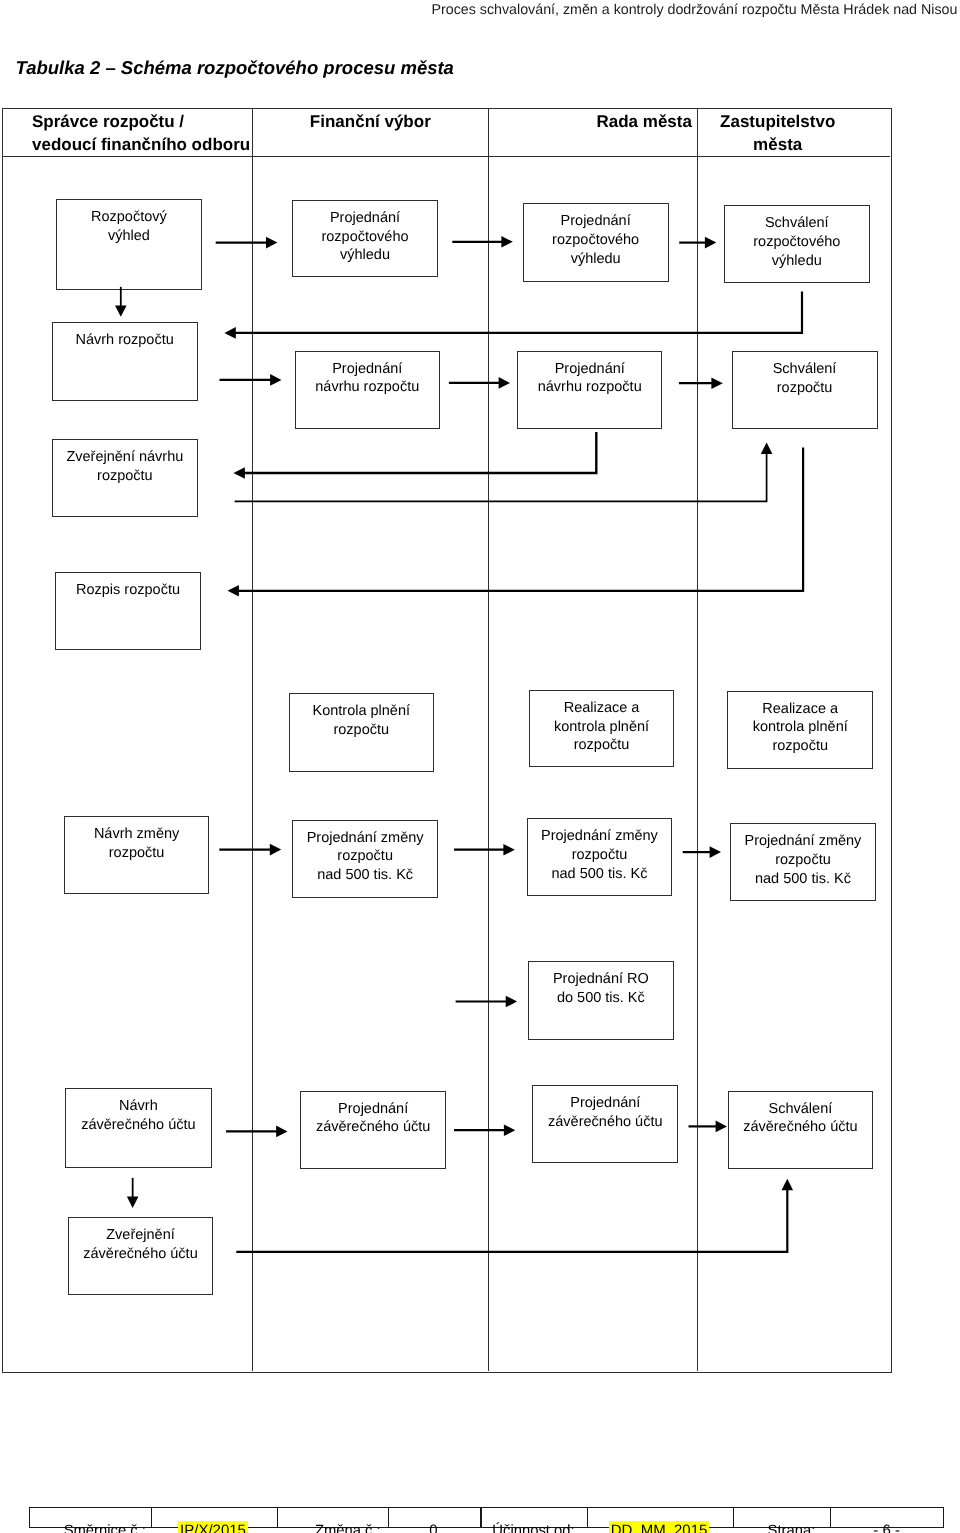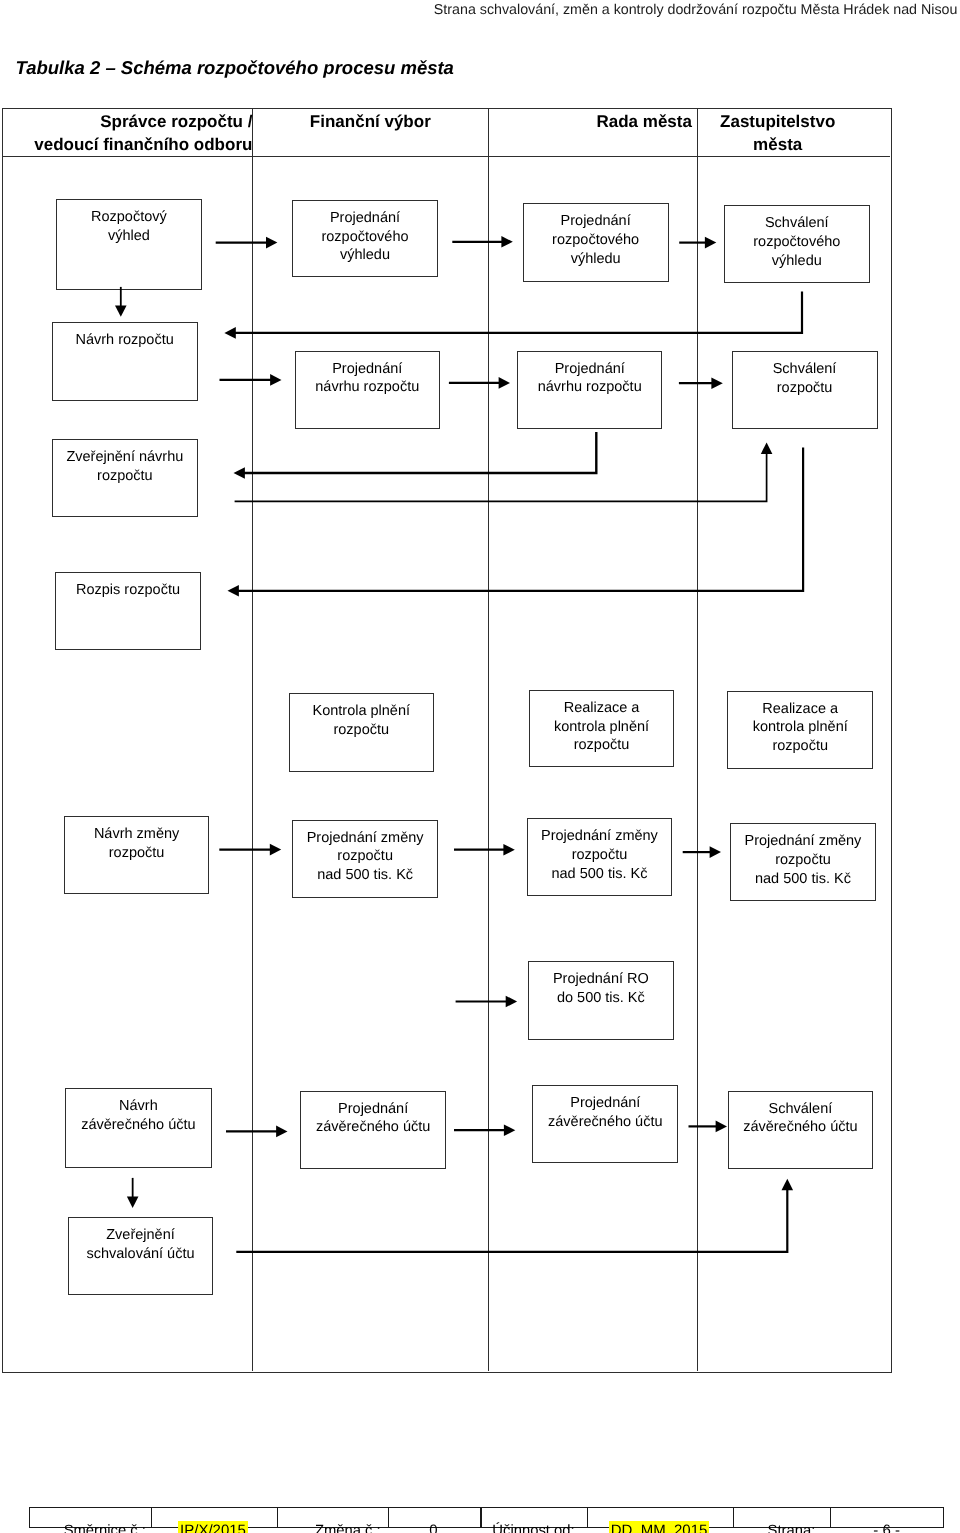--- a/index.html
+++ b/index.html
@@ -27,29 +27,29 @@
   .fcell{position:absolute;top:1507.00px;height:21.30px;text-align:center;
       font-size:14.8px;white-space:nowrap;}
   .fcell>span{display:inline-block;line-height:20.4px;margin-top:14px;}
   .far{text-align:right;padding-right:4.2px;box-sizing:border-box;}
   .fb{font-weight:normal;font-size:15px;}
   .hl>span{background:#ffff00;padding:0 1.6px;}
 </style>
 </head>
 <body>
 
-<div id="doc-header">Strana schvalování, změn a kontroly dodržování rozpočtu Města Hrádek nad Nisou</div>
+<div id="doc-header">Proces schvalování, změn a kontroly dodržování rozpočtu Města Hrádek nad Nisou</div>
 <div id="table-title">Tabulka 2 – Schéma rozpočtového procesu města</div>
 <div id="matrix">
   <div id="matrix-head-rule"></div>
   <div class="vline" style="left:248.70px"></div>
   <div class="vline" style="left:484.55px"></div>
   <div class="vline" style="left:693.50px"></div>
 </div>
-<div class="hcell" style="left:2.00px;width:250.40px;text-align:right;padding-left:20px;">Správce rozpočtu /
+<div class="hcell" style="left:12px;width:250.40px;text-align:left;padding-left:20px;">Správce rozpočtu /
 vedoucí finančního odboru</div>
 <div class="hcell" style="left:252.40px;width:235.85px;text-align:center;">Finanční výbor</div>
 <div class="hcell" style="left:483px;width:208.95px;text-align:right;">Rada města</div>
 <div class="hcell" style="left:697.20px;width:161px;text-align:center;">Zastupitelstvo města</div>
 <div class="fbox" style="left:55.80px;top:199.20px;width:146.20px;height:91px">Rozpočtový
 výhled</div>
 <div class="fbox" style="left:292.00px;top:199.80px;width:146.00px;height:77.40px">Projednání
 rozpočtového
 výhledu</div>
 <div class="fbox" style="left:522.50px;top:203.00px;width:146.30px;height:78.90px">Projednání
@@ -91,21 +91,21 @@
 do 500 tis. Kč</div>
 <div class="fbox" style="left:65.10px;top:1088.30px;width:146.60px;height:79.70px">Návrh
 závěrečného účtu</div>
 <div class="fbox" style="left:300.10px;top:1090.60px;width:146.10px;height:78.30px">Projednání
 závěrečného účtu</div>
 <div class="fbox" style="left:532.40px;top:1085.00px;width:145.80px;height:78.40px">Projednání
 závěrečného účtu</div>
 <div class="fbox" style="left:727.80px;top:1090.60px;width:145.20px;height:78.70px">Schválení
 závěrečného účtu</div>
 <div class="fbox" style="left:67.80px;top:1217.40px;width:145.40px;height:77.80px">Zveřejnění
-schvalování účtu</div>
+závěrečného účtu</div>
 <svg id="wires" width="960" height="1533" viewBox="0 0 960 1533">
   <path d="M 215.70 242.60 L 268.28 242.60" fill="none" stroke="#000" stroke-width="2.20"></path>
   <polygon points="277.40,242.60 266.00,248.40 266.00,236.80" fill="#000"></polygon>
   <path d="M 452.30 241.80 L 503.68 241.80" fill="none" stroke="#000" stroke-width="2.20"></path>
   <polygon points="512.80,241.80 501.40,247.60 501.40,236.00" fill="#000"></polygon>
   <path d="M 679.20 242.60 L 707.18 242.60" fill="none" stroke="#000" stroke-width="2.20"></path>
   <polygon points="716.30,242.60 704.90,248.40 704.90,236.80" fill="#000"></polygon>
   <path d="M 120.80 286.90 L 120.80 307.68" fill="none" stroke="#000" stroke-width="1.80"></path>
   <polygon points="120.80,316.80 115.00,305.40 126.60,305.40" fill="#000"></polygon>
   <path d="M 802.00 291.60 L 802.00 332.90 L 233.52 332.90" fill="none" stroke="#000" stroke-width="2.20"></path>

